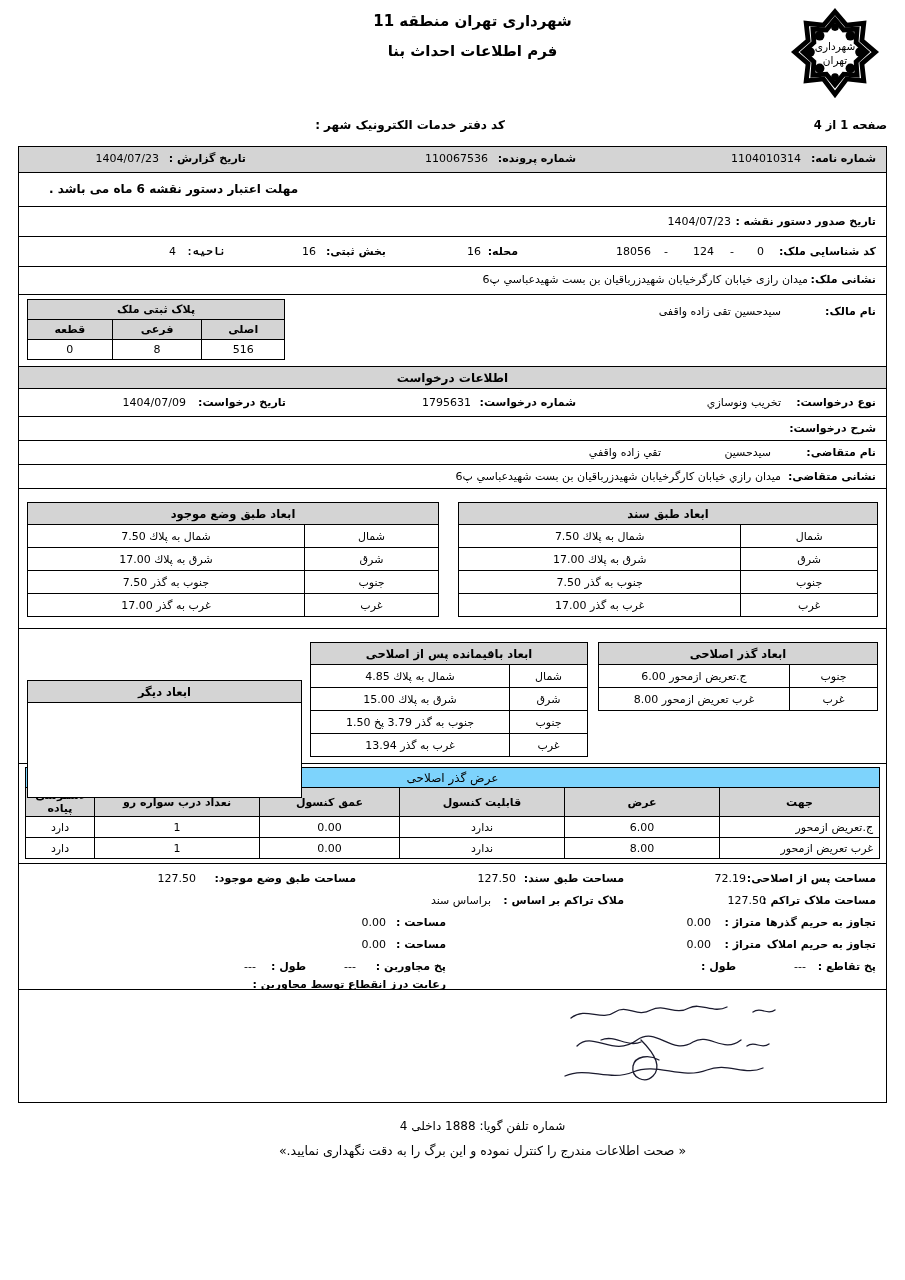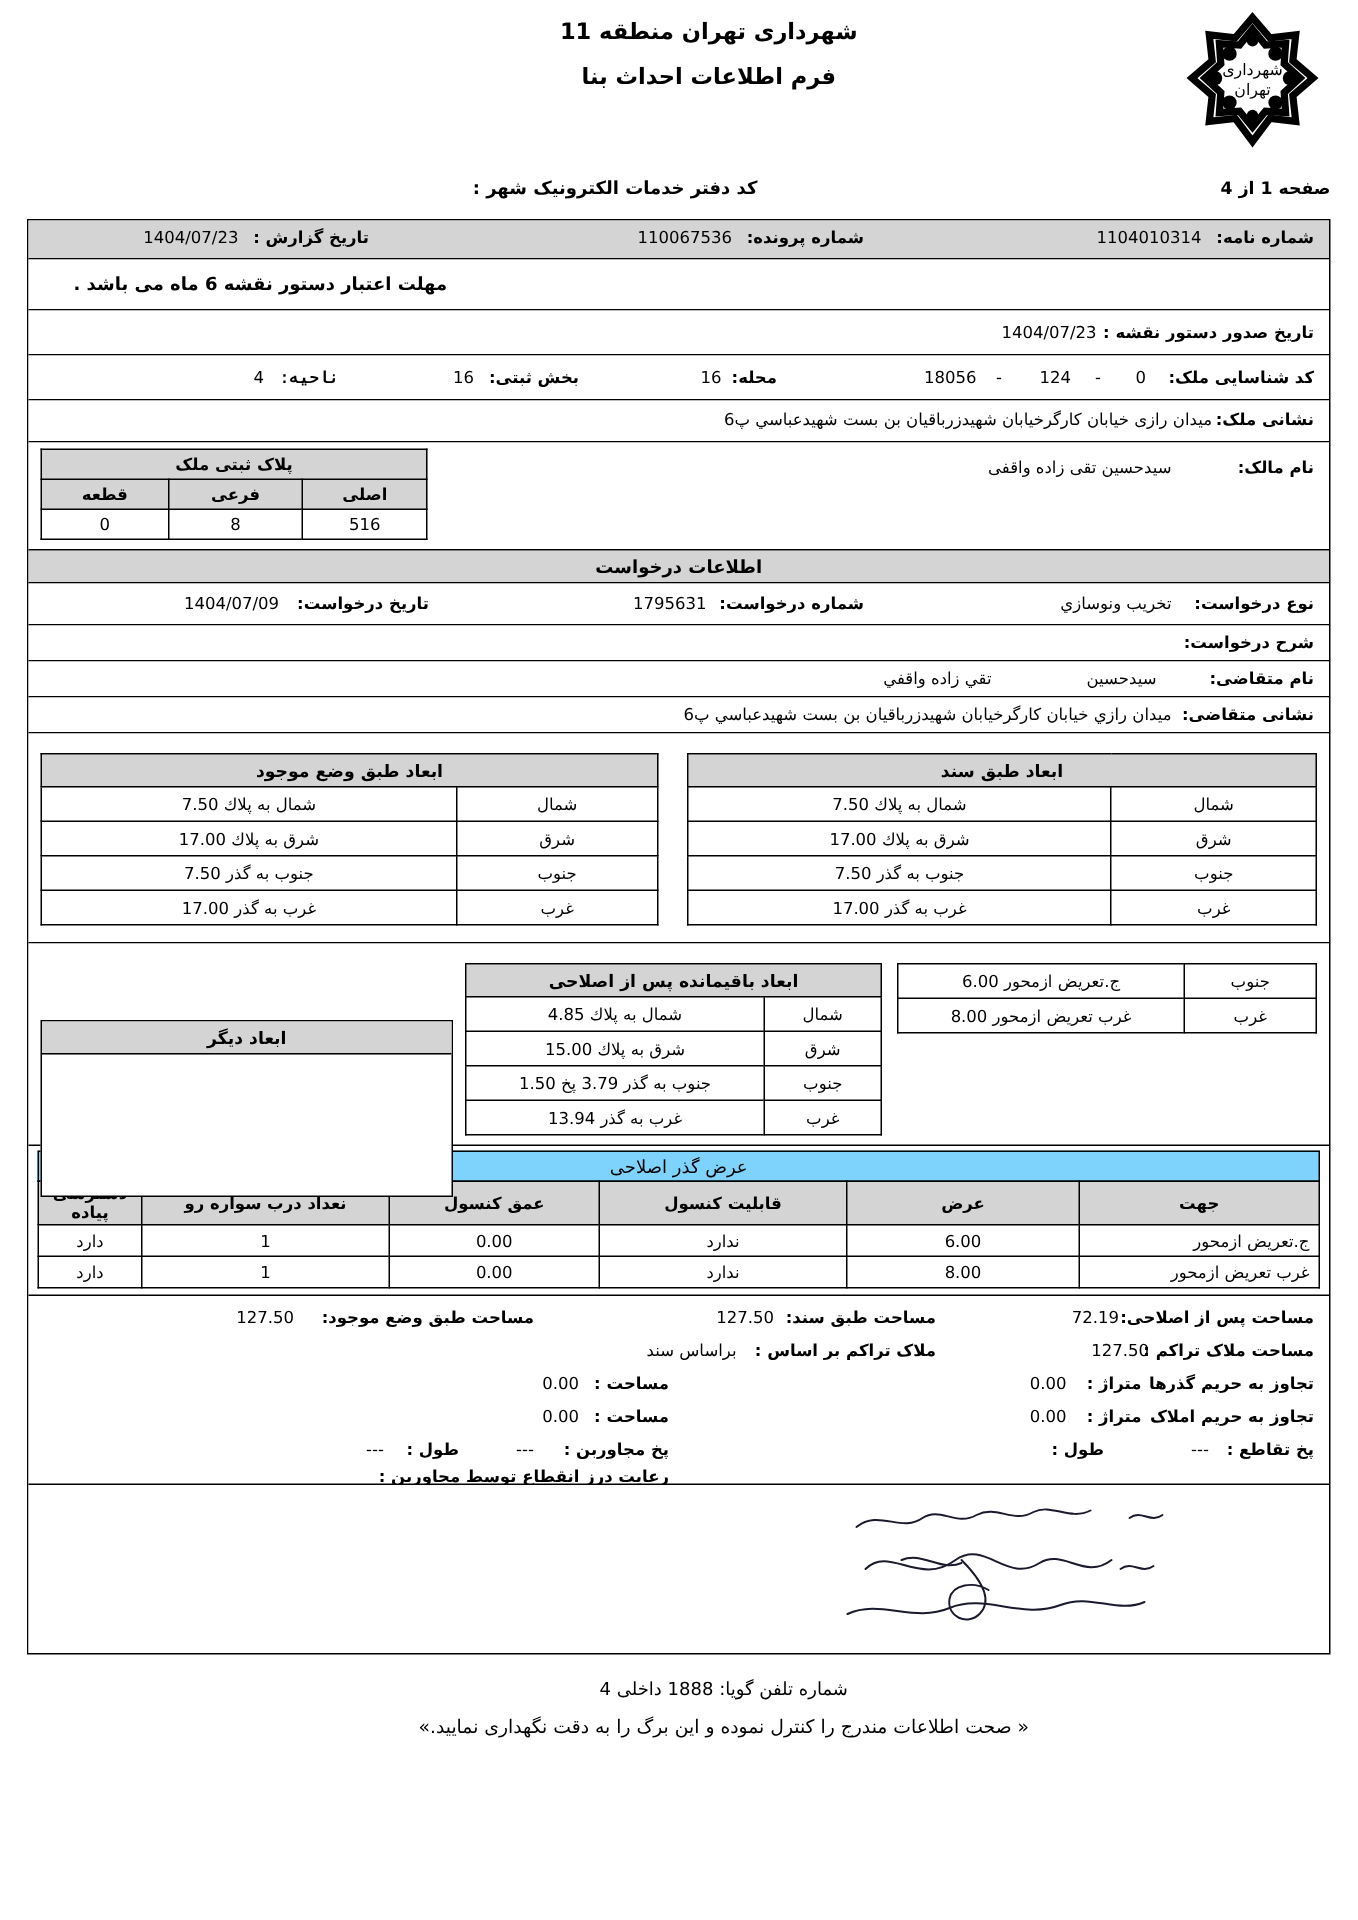--- a/index.html
+++ b/index.html
@@ -419,20 +419,23 @@
         <td class="dir">غرب</td>
         <td class="desc">غرب به گذر  17.00</td>
       </tr>
     </tbody>
       </table>
   </div>
 
   <div class="dims-wrap2">
     <table class="dim-tbl" style="right:8px; width:280px;">
       <tbody>
+          <tr>
+        <th colspan="2">ابعاد گذر اصلاحی</th>
+      </tr>
       <tr>
         <td class="dir" style="width:88px;">جنوب</td>
         <td>ج.تعریض ازمحور 6.00</td>
       </tr>
       <tr>
         <td class="dir" style="width:88px;">غرب</td>
         <td>غرب تعریض ازمحور 8.00</td>
       </tr>
     </tbody>
       </table>

